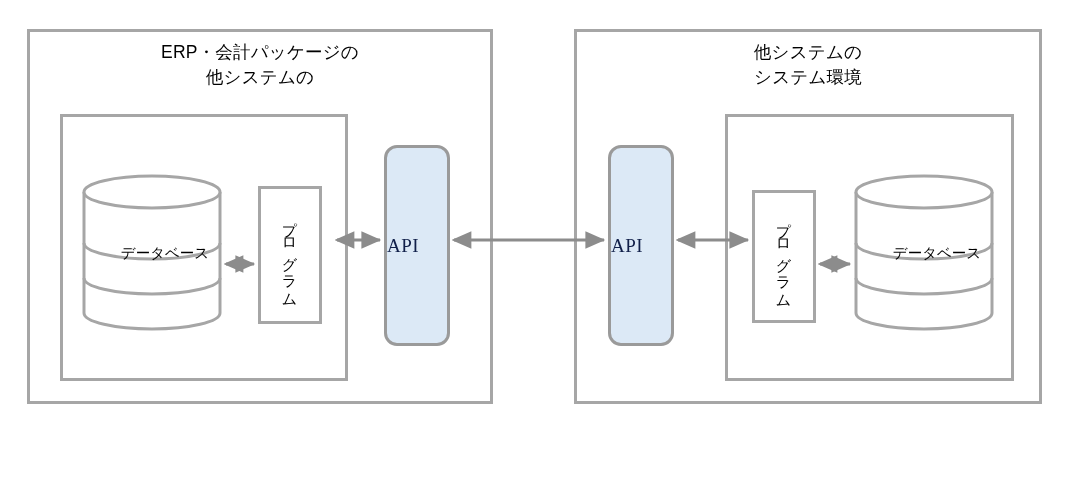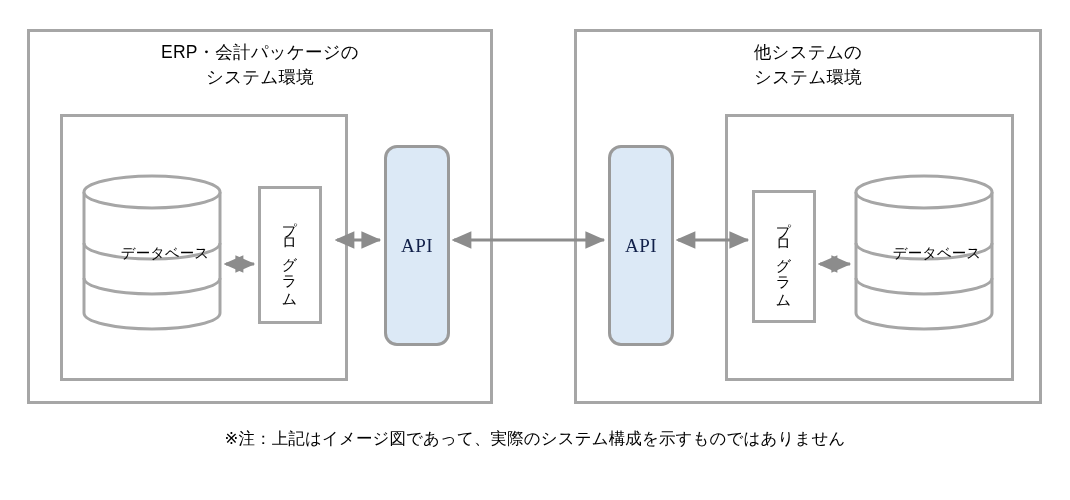--- a/index.html
+++ b/index.html
@@ -99,21 +99,21 @@
 
   
   .api-box {
     position: absolute;
     box-sizing: border-box;
     border: 3px solid #9a9a9a;
     border-radius: 13px;
     background: #dce9f6;
     display: flex;
     align-items: center;
-    justify-content: center;
+    justify-content: flex-start;
   }
   #api-left  { left: 384px; top: 145px; width: 66px; height: 201px; }
   #api-right { left: 608px; top: 145px; width: 66px; height: 201px; }
 
   .api-label {
     font-family: "Liberation Serif", "DejaVu Serif", serif;
     font-size: 19px;
     color: #11204a;
     letter-spacing: 0.5px;
   }
@@ -140,21 +140,21 @@
     letter-spacing: 0.1px;
   }
 </style>
 </head>
 <body>
 
 <div id="canvas">
 
   <div class="env-panel" id="env-left">
     <div class="env-title">ERP・会計パッケージの
-システム環境</div>
+他システムの</div>
   </div>
 
   <div class="inner-box" id="inner-left"></div>
 
   <div class="cylinder" id="db-left">
     <svg width="140" height="157" viewBox="0 0 140 157" aria-hidden="true">
       <path d="M2,18 L2,139" fill="none" stroke="#a6a6a6" stroke-width="3"></path>
       <path d="M138,18 L138,139" fill="none" stroke="#a6a6a6" stroke-width="3"></path>
       <ellipse cx="70" cy="18" rx="68" ry="16" fill="#ffffff" stroke="#a6a6a6" stroke-width="3"></ellipse>
       <path d="M2,69 A68,16 0 0 0 138,69" fill="none" stroke="#a6a6a6" stroke-width="3"></path>
@@ -225,15 +225,14 @@
       <g>
         <line x1="678" y1="240" x2="748" y2="240" stroke="#8c8c8c" stroke-width="3" marker-start="url(#atail)" marker-end="url(#ahead)"></line>
       </g>
 
       <g>
         <line x1="820" y1="264" x2="850" y2="264" stroke="#8c8c8c" stroke-width="3" marker-start="url(#atail)" marker-end="url(#ahead)"></line>
       </g>
     </svg>
   </div>
 
-  <div id="footnote">※注：上記はイメージ図であって、実際のシステム構成を示すものではありません</div>
 
 </div>
 
 </body></html>

